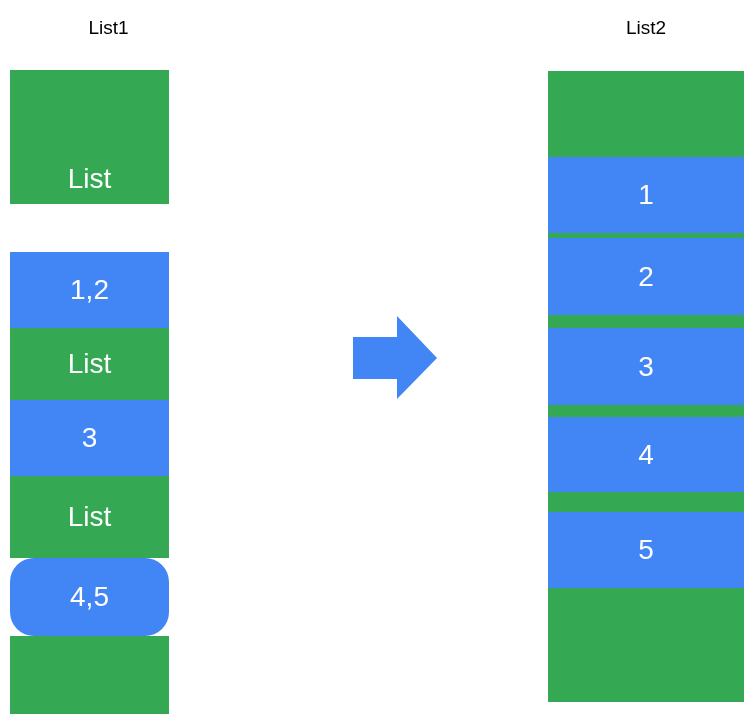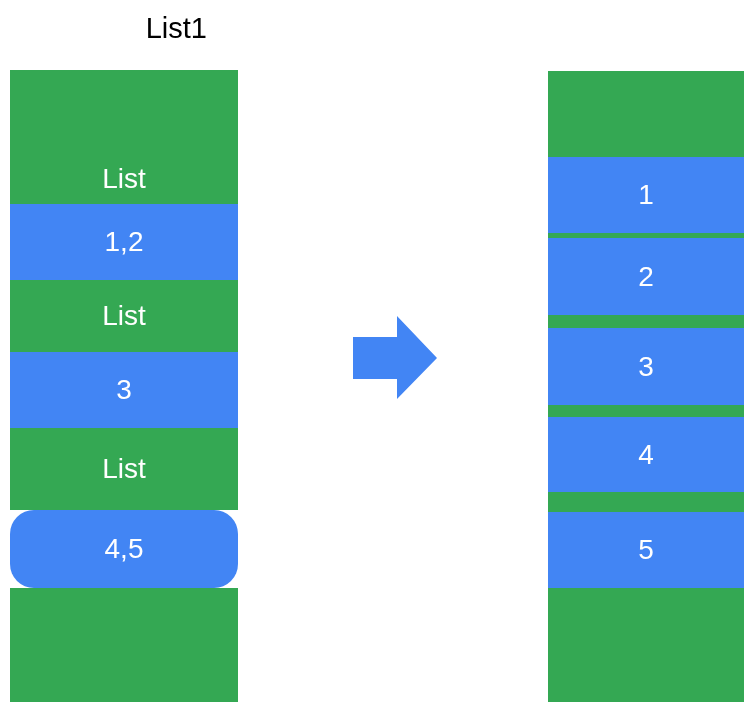--- a/index.html
+++ b/index.html
@@ -16,22 +16,22 @@
     width: 753px;
     height: 714px;
     background: var(--background);
     font-family: "Liberation Sans", sans-serif;
     overflow: hidden;
   }
   .col-title {
     position: absolute;
     top: 10px;
     height: 36px;
-    text-align: right;
-    font-size: 29px;
+    text-align: center;
+    font-size: 19px;
     line-height: 36px;
     color: var(--title-text);
   }
   .column {
     position: absolute;
     display: flex;
     flex-direction: column;
   }
   .seg {
     width: 100%;
@@ -59,26 +59,27 @@
     height: 83px;
   }
 </style>
 </head>
 <body>
 
 <div class="canvas">
 
   <div class="col-title" style="left:10px; width:197px;">List1</div>
 
+  <div class="col-title" style="left:548px; width:196px;">List2</div>
 
-  <div class="column" style="left:10px; top:70px; width:228px; height:632px;">
+  <div class="column" style="left:10px; top:70px; width:159px; height:632px;">
     <div class="seg green header-bottom" style="height:134px;">
       <span class="seg-label">List</span>
     </div>
-    <div class="seg blue" style="height:76px;">
+    <div class="seg blue" style="height:76px;margin-top:48px;">
       <span class="seg-label">1,2</span>
     </div>
     <div class="seg green" style="height:72px;">
       <span class="seg-label">List</span>
     </div>
     <div class="seg blue" style="height:76px;">
       <span class="seg-label">3</span>
     </div>
     <div class="seg green" style="height:82px;">
       <span class="seg-label">List</span>

